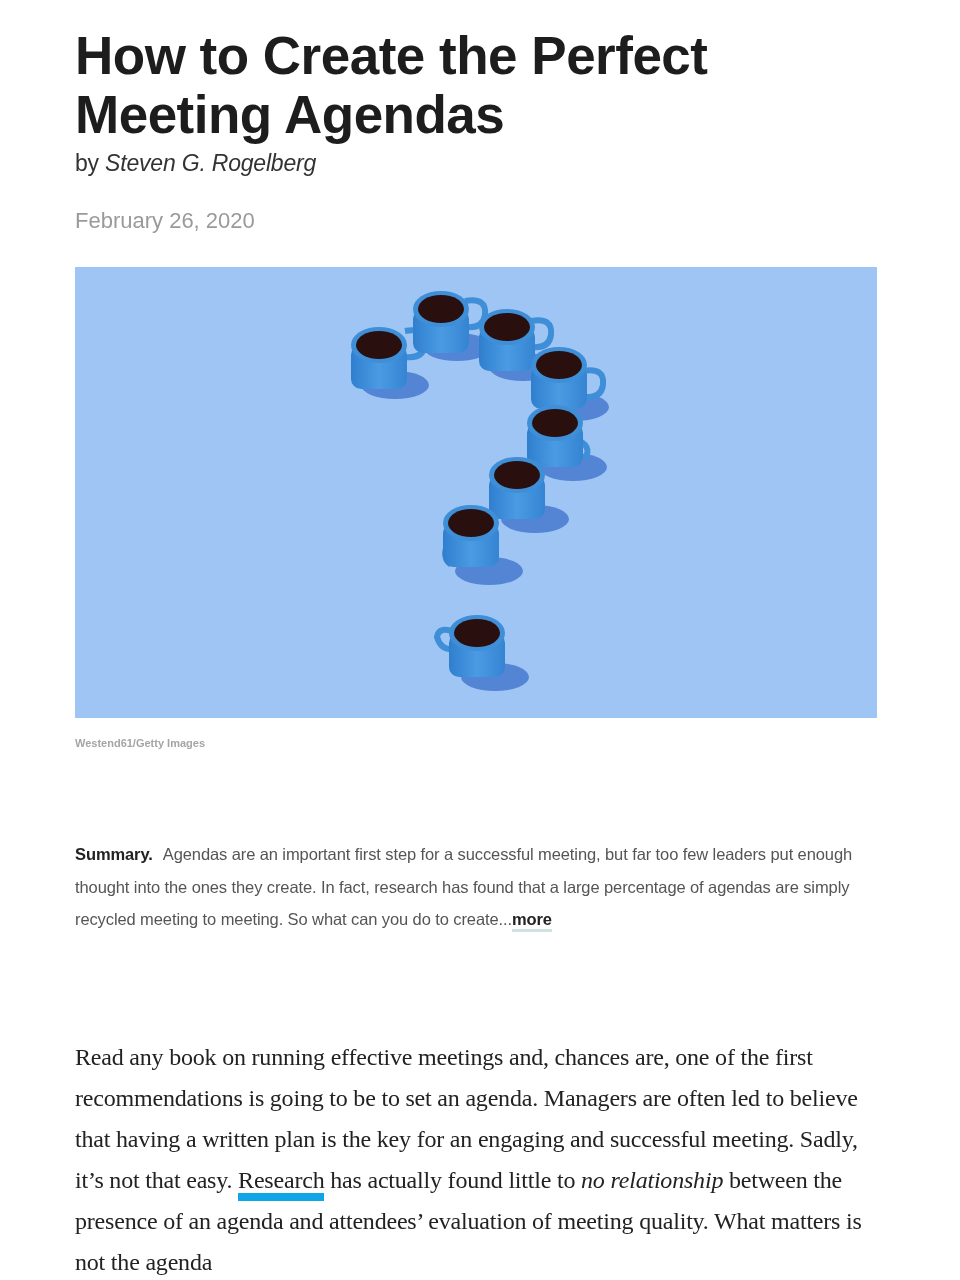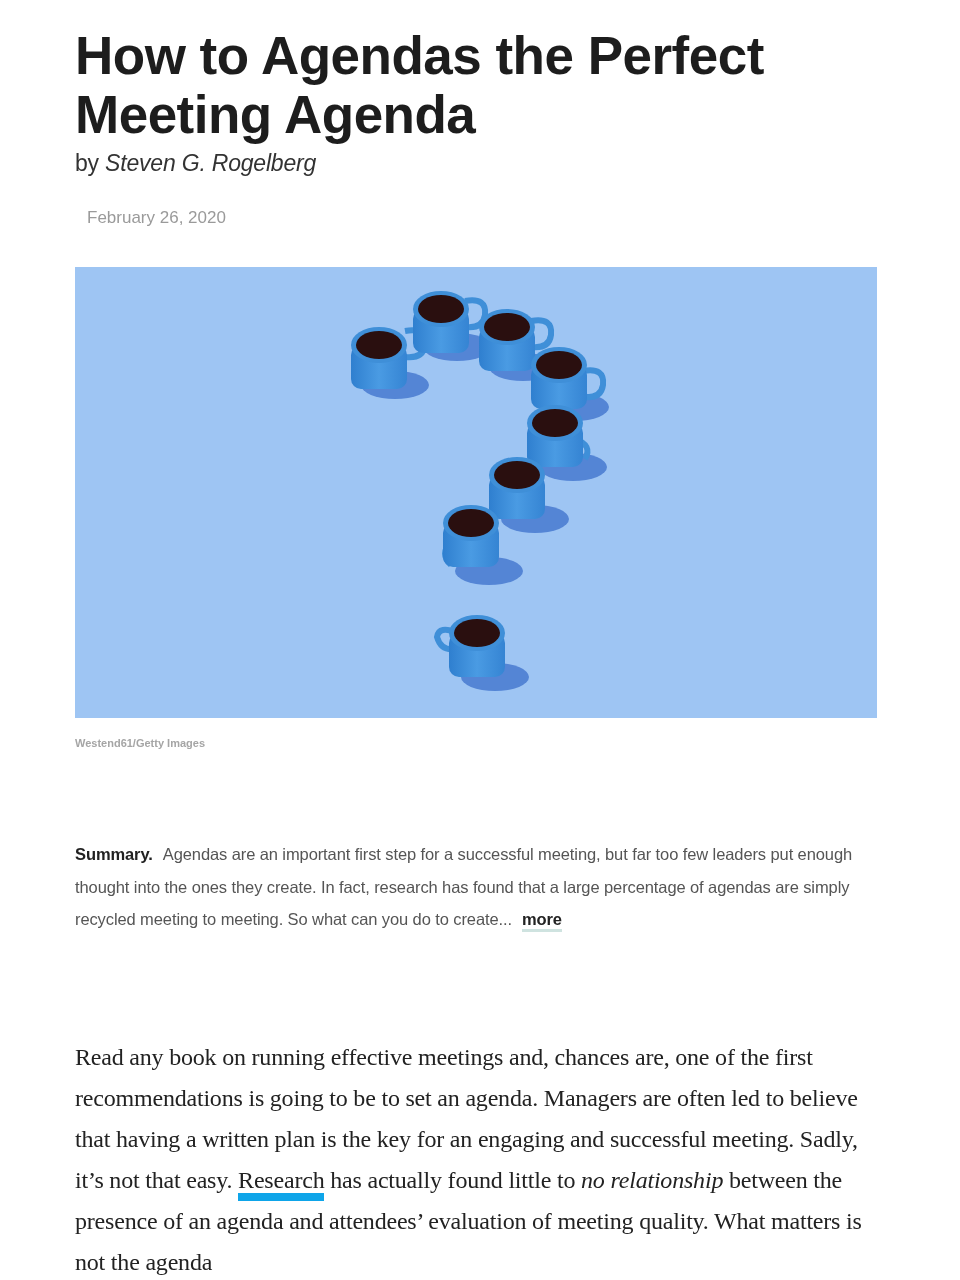--- a/index.html
+++ b/index.html
@@ -10,57 +10,57 @@
       font-family: "Liberation Sans", sans-serif; font-weight: 700;
       font-size: 53px; line-height: 59px; letter-spacing: -0.5px; color: #1d1d1d;
     }
     .byline {
       position: absolute; left: 0; top: 150px;
       font-family: "Liberation Sans", sans-serif; font-size: 23px; color: #333;
       letter-spacing: -0.2px;
     }
     .byline a { color: #333; text-decoration: none; font-style: italic; }
     .date {
-      position: absolute; left: 12px; top: 208px;
-      font-family: "Liberation Sans", sans-serif; font-size: 17px; color: #9a9a9a;
+      position: absolute; left: 0; top: 208px;
+      font-family: "Liberation Sans", sans-serif; font-size: 22px; color: #9a9a9a;
     }
     .hero {
       position: absolute; left: 0; top: 267px; width: 802px; height: 451px;
       background: #9ec5f3; overflow: hidden;
     }
     .hero svg { display: block; }
     .caption {
       position: absolute; left: 0; top: 737px;
       font-family: "Liberation Sans", sans-serif; font-size: 11px; font-weight: 700;
       color: #a5a5a5;
     }
     .summary {
       position: absolute; left: 0; top: 838px; width: 810px;
       font-family: "Liberation Sans", sans-serif; font-size: 16.5px; line-height: 32.5px;
       color: #555; letter-spacing: -0.1px;
     }
     .summary .label { font-weight: 700; color: #222; margin-right: 10px; }
     .summary .more {
-      font-weight: 700; color: #222; margin-left: 10px; text-decoration: none;
+      font-weight: 700; color: #222; margin-left: 0; text-decoration: none;
       border-bottom: 3px solid #cfe3e0; padding-bottom: 1px; cursor: pointer;
     }
     .body-text {
       position: absolute; left: 0; top: 1037px; width: 810px;
       font-family: "Liberation Serif", serif; font-size: 24px; line-height: 41px;
       color: #222; letter-spacing: -0.2px;
     }
     .body-text a { color: #222; text-decoration: none; border-bottom: 8px solid #0ea5e9; }
     .body-text em { font-style: italic; margin-top: 37px; }
   </style>
 </head>
 <body>
 
 <div class="page">
 
-  <h1 class="title">How to Agendas the Perfect Meeting Agenda</h1>
+  <h1 class="title">How to Create the Perfect Meeting Agendas</h1>
 
   <div class="byline">
     <span>by </span><a>Steven G. Rogelberg</a>
   </div>
 
   <div class="date">February 26, 2020</div>
 
   <div class="hero">
     <svg width="802" height="451" viewBox="0 0 802 451">
       <defs>

